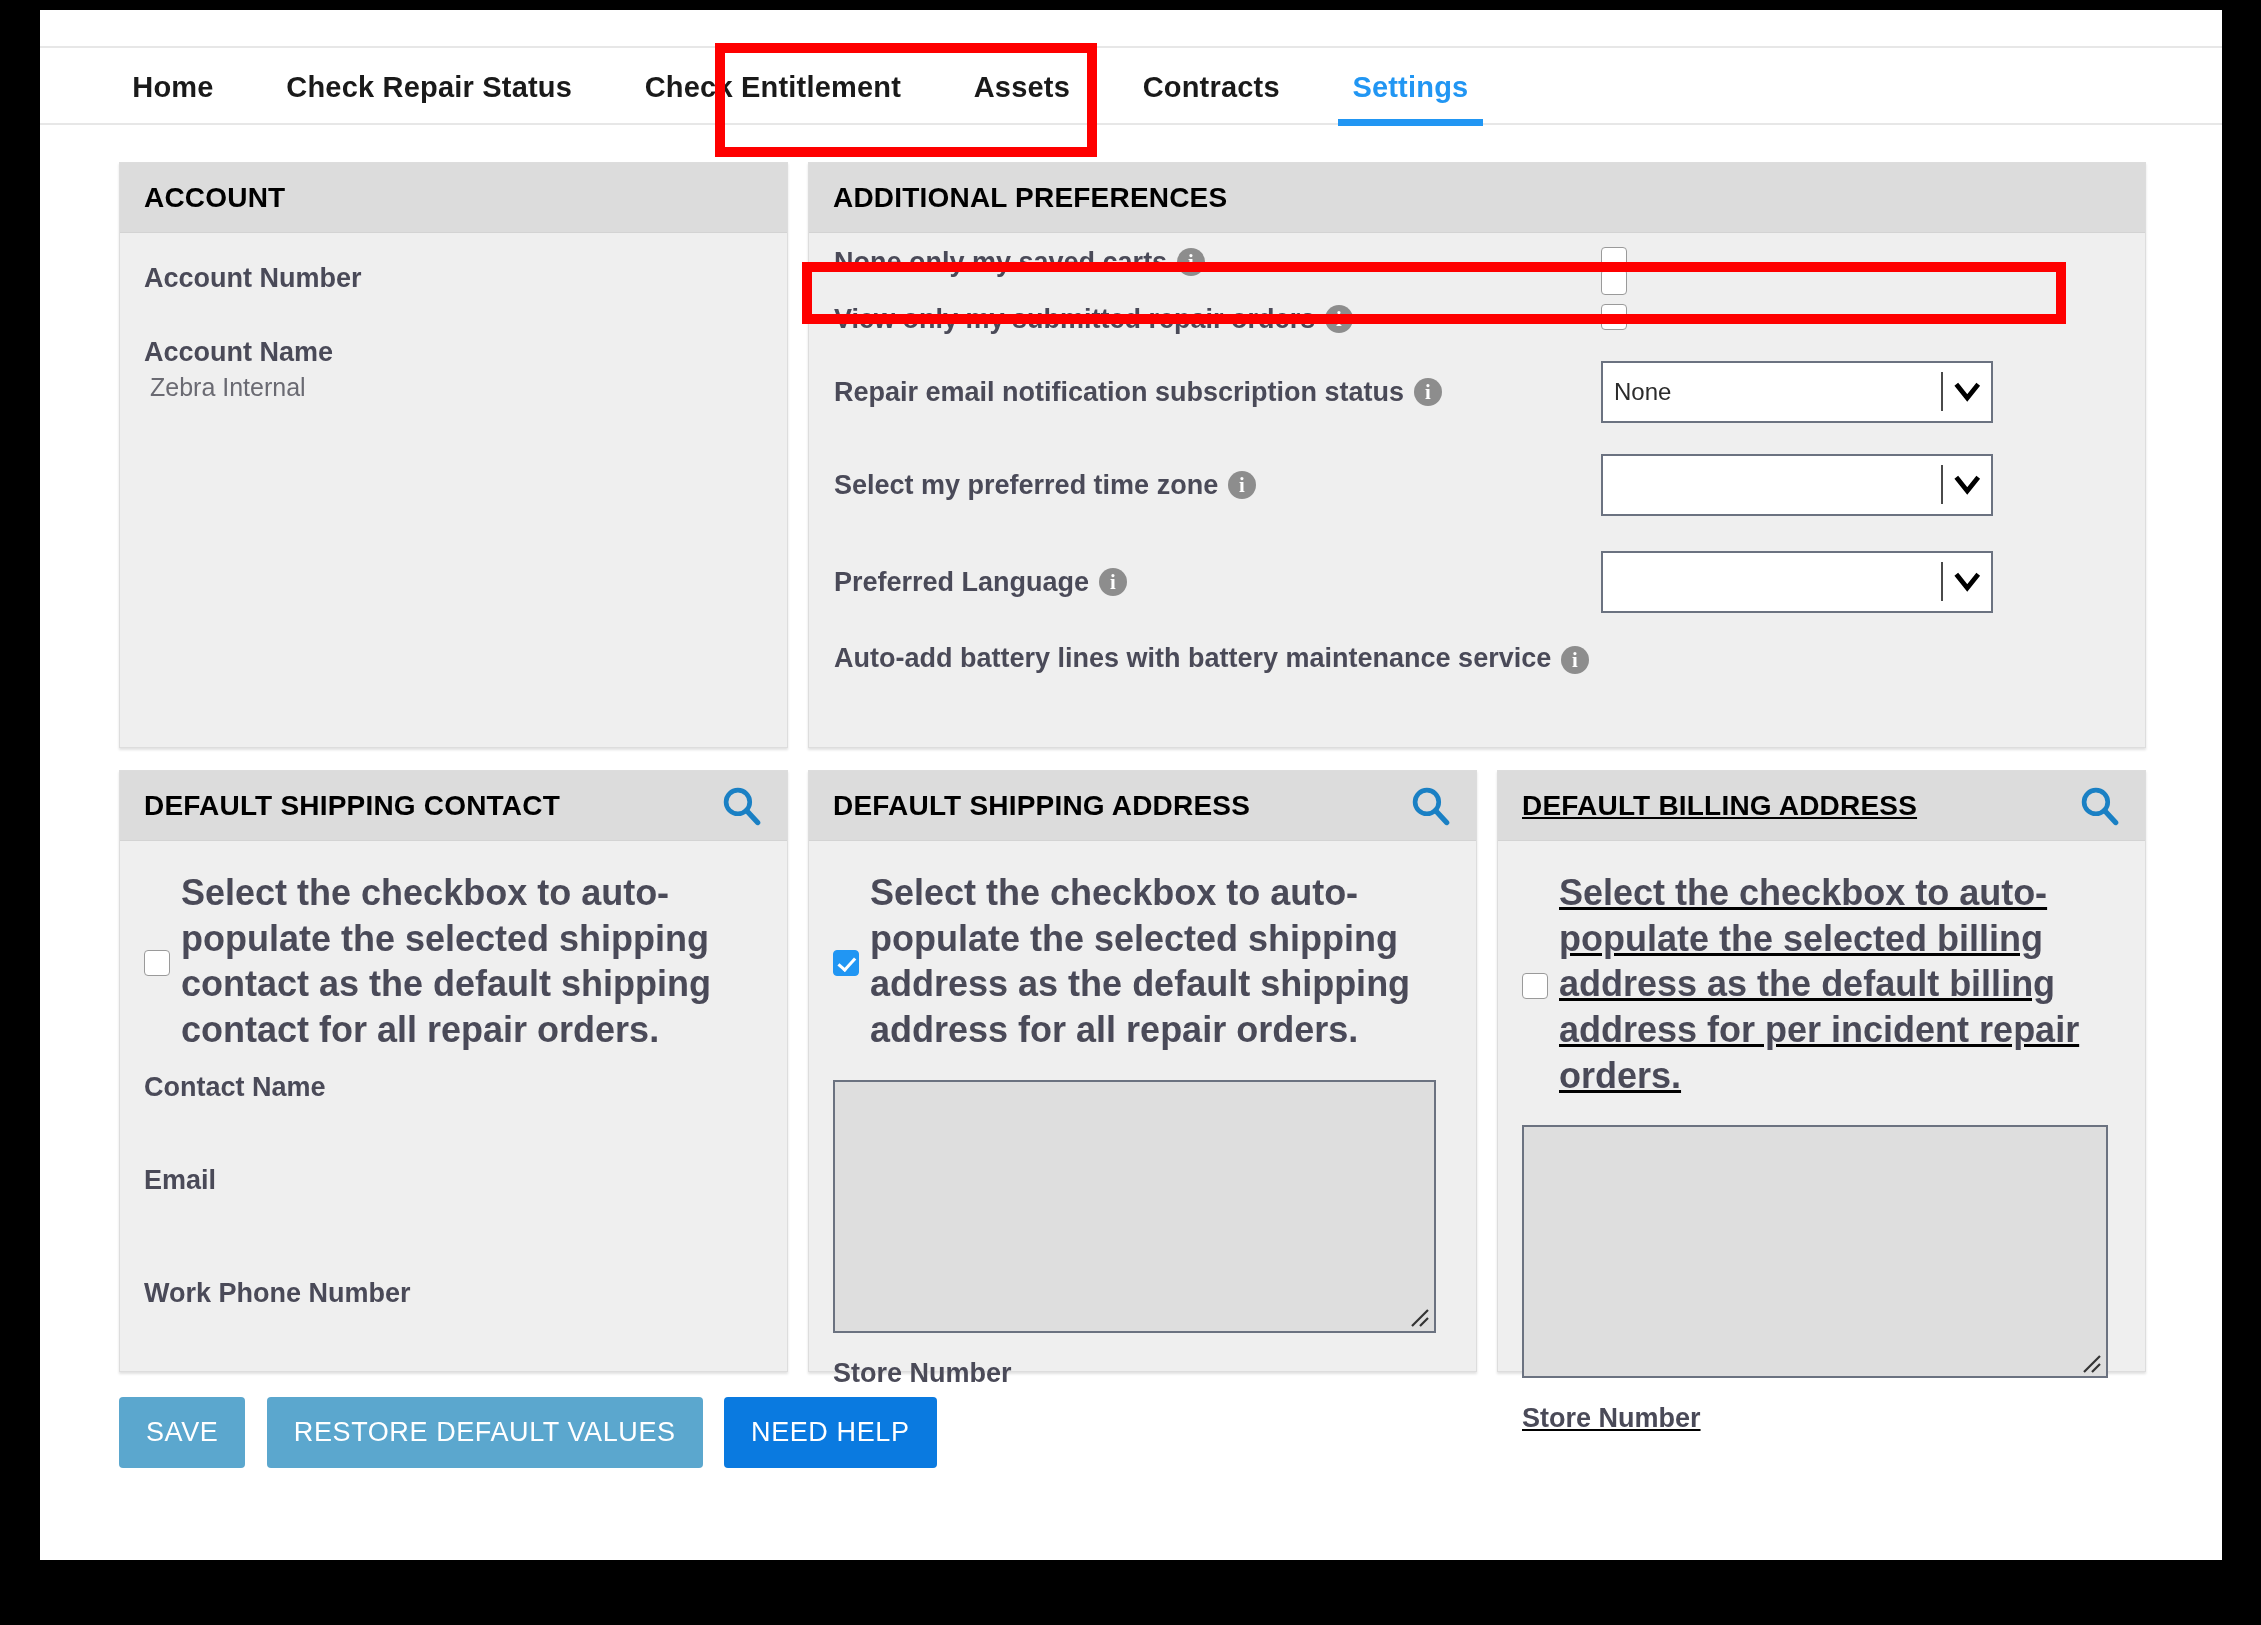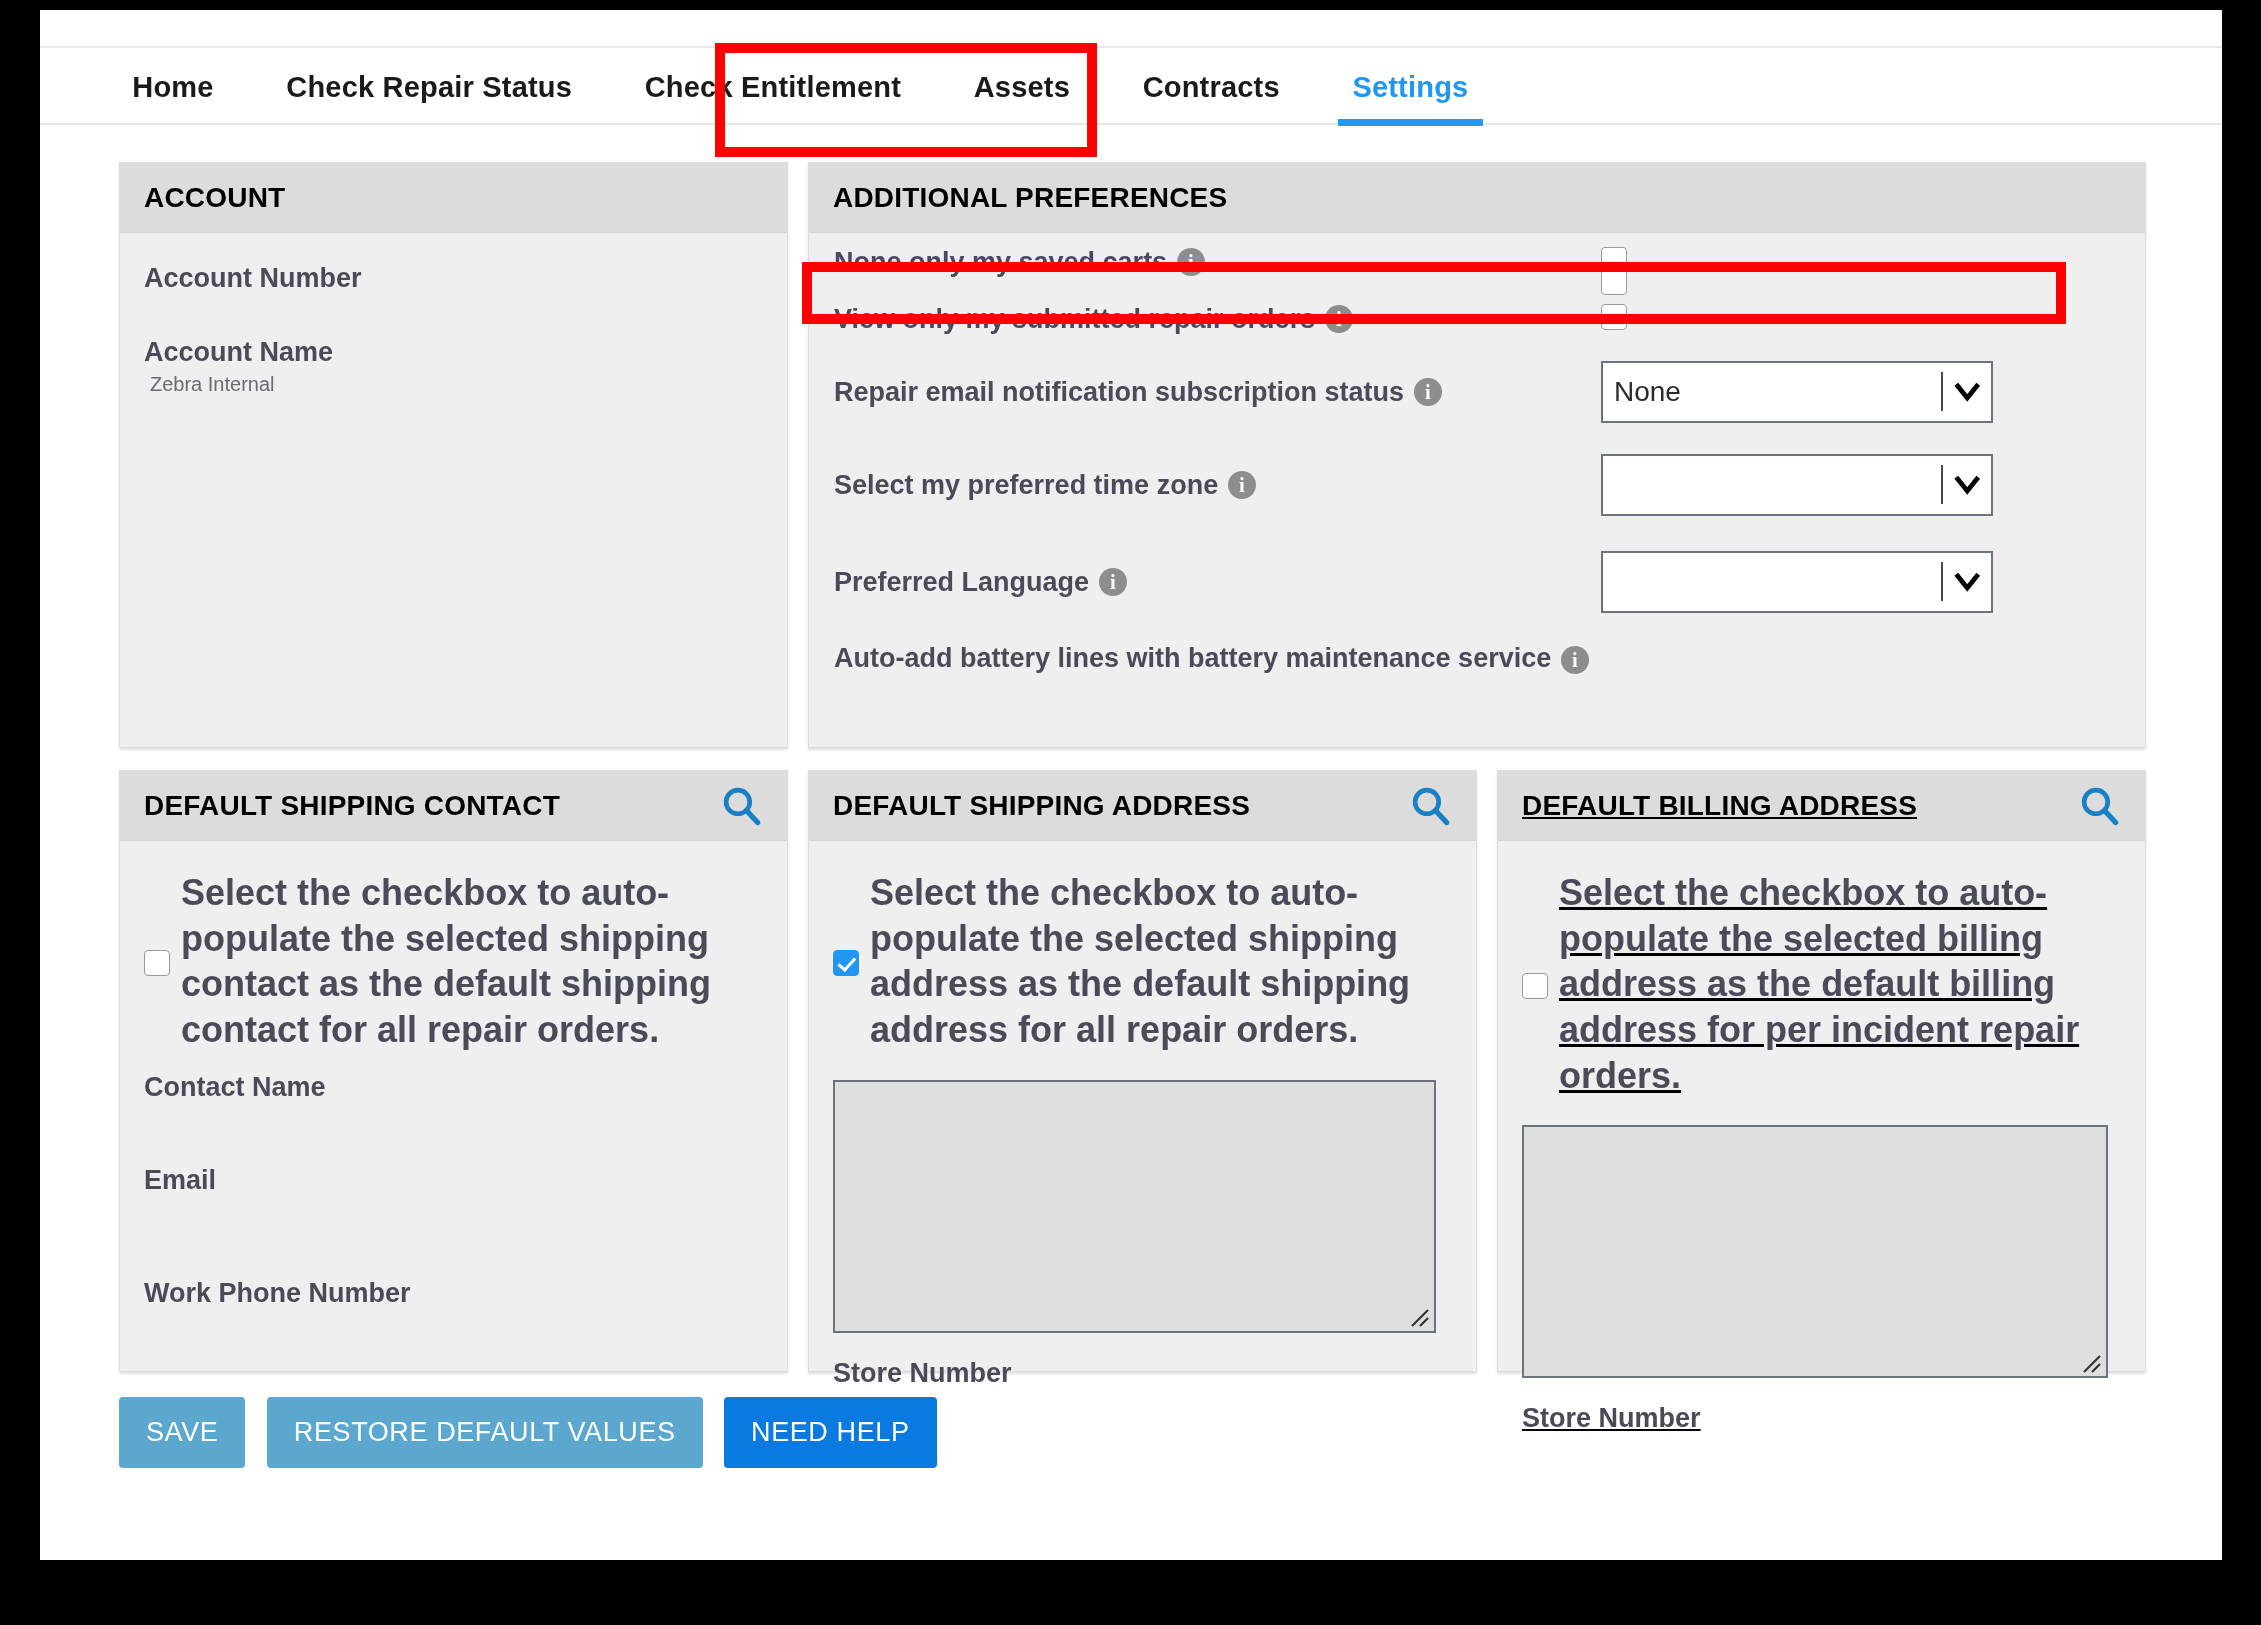--- a/index.html
+++ b/index.html
@@ -87,21 +87,21 @@
 
   
   #panel-account { left: 79px; top: 152px; width: 669px; height: 586px; }
   .acct-label {
     font-size: 27px;
     font-weight: bold;
     color: #4a4a58;
     padding: 0 0 0 24px;
   }
   .acct-value {
-    font-size: 20px;
+    font-size: 25px;
     color: #6a6a72;
     padding: 0 0 0 30px;
     margin-top: 5.5px;
   }
 
   
   #panel-prefs { left: 768px; top: 152px; width: 1338px; height: 586px; }
   .pref-row {
     display: flex;
     align-items: center;
@@ -164,21 +164,21 @@
     width: 392px;
     height: 62px;
     background: #ffffff;
     border: 2.4px solid #6b7280;
     display: flex;
     align-items: center;
     position: relative;
     cursor: pointer;
   }
   .sel .val {
-    font-size: 28px;
+    font-size: 24px;
     color: #2b2b2b;
     padding-left: 11px;
     font-family: "Liberation Sans", sans-serif;
   }
   .sel .divider {
     position: absolute;
     right: 48px; top: 9.5px; bottom: 9.5px;
     width: 2.4px;
     background: #4a4a4a;
   }

